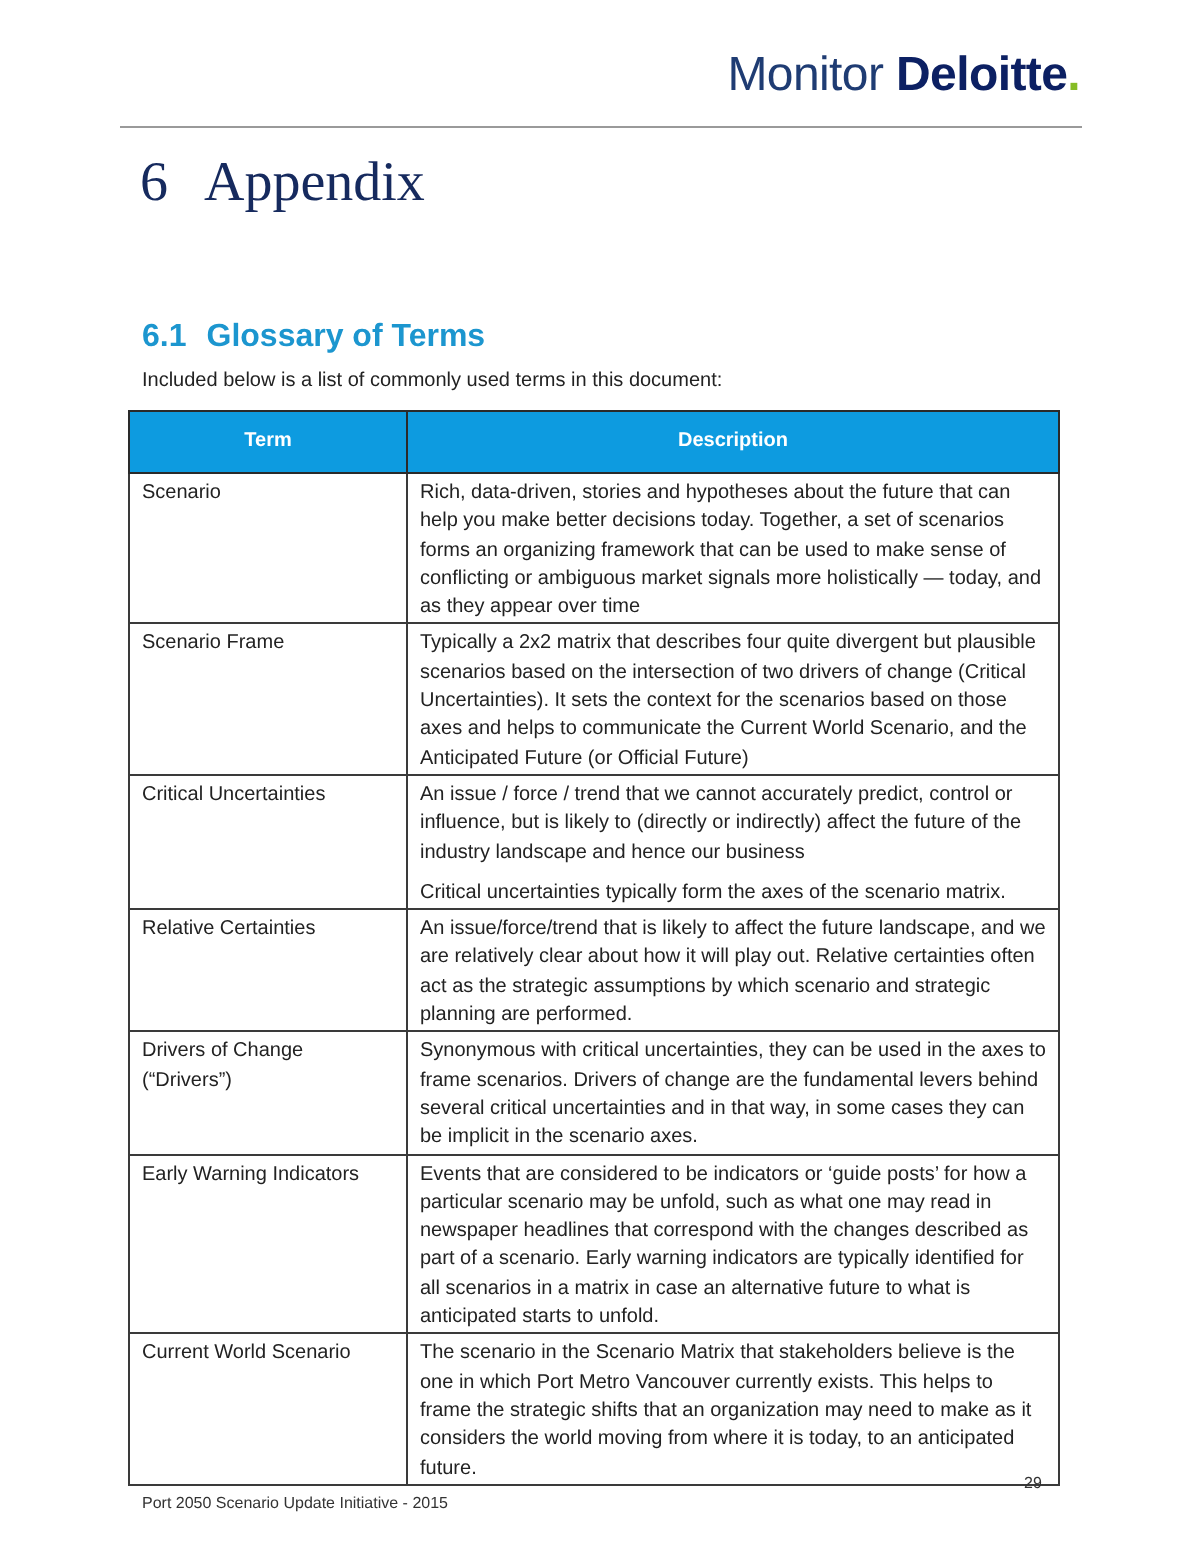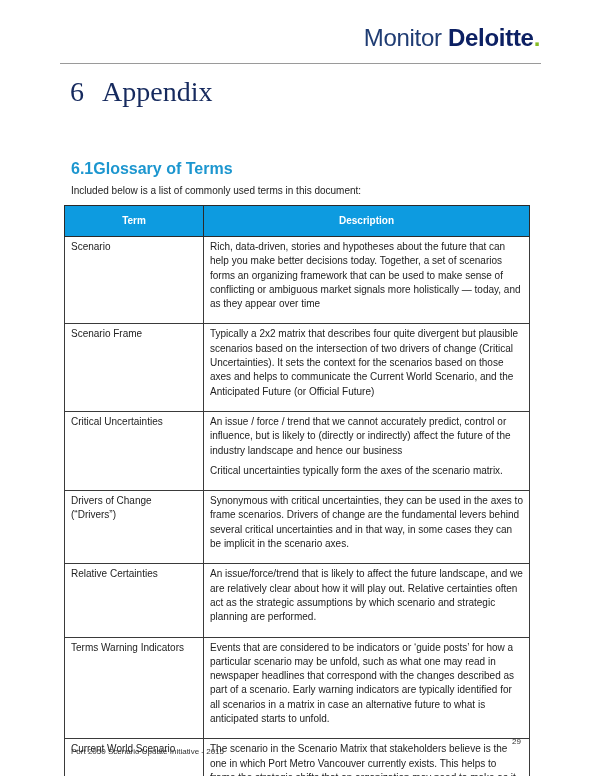--- a/index.html
+++ b/index.html
@@ -19,35 +19,35 @@
     }
     .chapter-title {
       position: absolute; top: 76px; left: 70px; font-family: "Liberation Serif", serif;
       font-size: 28px; color: #162a5e; white-space: nowrap;
     }
     .chapter-title .num { margin-right: 18px; }
     .section-title {
       position: absolute; top: 160px; left: 71px; font-size: 16px; font-weight: bold;
       color: #1c96cf; white-space: nowrap;
     }
-    .section-title .num { }
+    .section-title .num { margin-right: 10px; }
     .intro {
       position: absolute; top: 185px; left: 71px; font-size: 10px; color: #222;
       white-space: nowrap;
     }
     table.glossary {
       position: absolute; top: 205px; left: 64px; width: 466px;
       border-collapse: collapse; font-size: 10px; line-height: 14.3px; color: #222;
     }
     table.glossary th {
       background: #0d9be0; color: #ffffff; font-weight: bold; height: 30px;
       border: 1px solid #2a2a2a; padding: 0;
     }
     table.glossary td {
-      border: 1px solid #3a3a3a; vertical-align: top; padding: 3px 6px 12px 6px;
+      border: 1px solid #3a3a3a; vertical-align: top; padding: 3px 6px 0 6px;
     }
     table.glossary td.term { width: 126px; }
     .desc-para { margin: 0; }
     .desc-para + .desc-para { margin-top: 6px; }
     .footer-left {
       position: absolute; top: 737px; left: 71px; font-size: 8px; color: #333; white-space: nowrap; margin-top: 10px;
     }
     .footer-right {
       position: absolute; top: 737px; left: 512px; font-size: 8px; color: #333;
     }
@@ -92,33 +92,33 @@
         </td>
     </tr>
     <tr>
       <td class="term">Critical Uncertainties</td>
       <td>
         <p class="desc-para">An issue / force / trend that we cannot accurately predict, control or influence, but is likely to (directly or indirectly) affect the future of the industry landscape and hence our business</p>
         <p class="desc-para">Critical uncertainties typically form the axes of the scenario matrix.</p>
       </td>
     </tr>
     <tr>
+      <td class="term">Relative Certainties</td>
+      <td>
+          <p class="desc-para">An issue/force/trend that is likely to affect the future landscape, and we are relatively clear about how it will play out. Relative certainties often act as the strategic assumptions by which scenario and strategic planning are performed.</p>
+        </td>
+    </tr>
+    <tr>
       <td class="term">Drivers of Change (“Drivers”)</td>
       <td>
           <p class="desc-para">Synonymous with critical uncertainties, they can be used in the axes to frame scenarios. Drivers of change are the fundamental levers behind several critical uncertainties and in that way, in some cases they can be implicit in the scenario axes.</p>
         </td>
     </tr>
     <tr>
-      <td class="term">Relative Certainties</td>
-      <td>
-          <p class="desc-para">An issue/force/trend that is likely to affect the future landscape, and we are relatively clear about how it will play out. Relative certainties often act as the strategic assumptions by which scenario and strategic planning are performed.</p>
-        </td>
-    </tr>
-    <tr>
-      <td class="term">Terms Warning Indicators</td>
+      <td class="term">Early Warning Indicators</td>
       <td>
           <p class="desc-para">Events that are considered to be indicators or ‘guide posts’ for how a particular scenario may be unfold, such as what one may read in newspaper headlines that correspond with the changes described as part of a scenario. Early warning indicators are typically identified for all scenarios in a matrix in case an alternative future to what is anticipated starts to unfold.</p>
         </td>
     </tr>
     <tr>
       <td class="term">Current World Scenario</td>
       <td>
           <p class="desc-para">The scenario in the Scenario Matrix that stakeholders believe is the one in which Port Metro Vancouver currently exists. This helps to frame the strategic shifts that an organization may need to make as it considers the world moving from where it is today, to an anticipated future.</p>
         </td>
     </tr>

